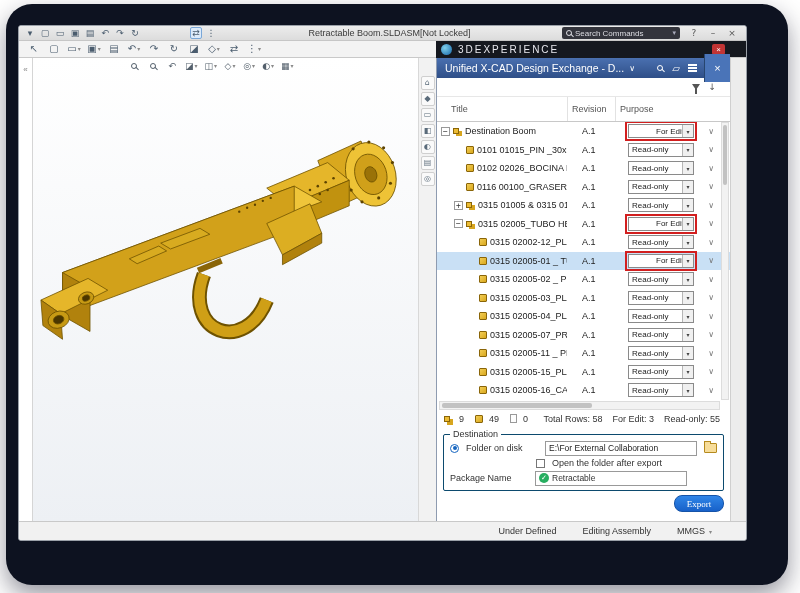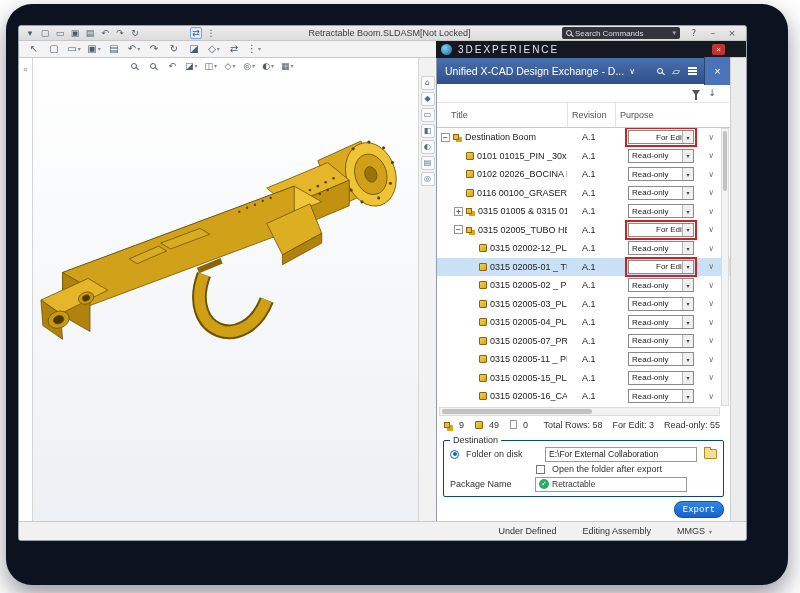--- a/index.html
+++ b/index.html
@@ -55,21 +55,21 @@
     border-radius:50%;position:relative;}
   .magnifier::after{content:"";position:absolute;width:4px;height:1.4px;background:currentColor;
     transform:rotate(45deg);right:-3.4px;bottom:-1px;}
   .tabstrip{width:18px;background:#f2f2f2;border-left:1px solid #d8d8d8;display:flex;
     flex-direction:column;align-items:center;padding-top:18px;gap:2px;}
   .tabstrip .gicon{width:14px;height:14px;border:1px solid #cfcfcf;background:#fafafa;
     border-radius:2px;font-size:8px;color:#5a6b7a;}
 
   
   .panel{width:294px;background:#fff;border-left:1px solid #8e9bb0;display:flex;flex-direction:column;}
-  .p-header{height:26px;background:linear-gradient(#4a70b0,#2f4f88);display:flex;align-items:center;
+  .p-header{height:20px;background:linear-gradient(#4a70b0,#2f4f88);display:flex;align-items:center;
     color:#fff;padding-left:8px;flex:none;}
   .p-title{font-size:10.5px;white-space:nowrap;overflow:hidden;max-width:185px;}
   .p-chev{font-size:8px;margin-left:5px;}
   .p-spacer{flex:1;}
   .p-ic{display:inline-flex;align-items:center;justify-content:center;width:16px;height:16px;
     color:#fff;font-size:10px;font-family:"DejaVu Sans",sans-serif;}
   .hamburger{display:inline-block;width:9px;height:1.5px;background:currentColor;
     box-shadow:0 3px 0 currentColor,0 6px 0 currentColor;margin-top:-6px;}
   .p-close{width:26px;height:28px;background:#4a74b8;border-left:1px solid #27456f;color:#fff;
     font-size:11px;display:flex;align-items:center;justify-content:center;margin-left:4px;}
@@ -138,21 +138,21 @@
     border-radius:1px;flex:none;}
   .folder-ico::before{content:"";position:absolute;top:-3px;left:-1px;width:5px;height:2px;
     background:#f7dd9a;border:1px solid #b58a1e;border-bottom:none;}
   .d-field{width:152px;height:15px;border:1px solid #999;background:#fff;display:flex;
     align-items:center;gap:3px;padding:0 3px;font-size:8.5px;}
   .gcheck{width:10px;height:10px;background:#27ae60;border-radius:50%;color:#fff;font-size:7px;
     line-height:10px;text-align:center;flex:none;font-family:"DejaVu Sans",sans-serif;}
   .p-export{display:flex;justify-content:flex-end;padding:4px 6px 0 0;}
   .export-btn{width:50px;height:17px;background:linear-gradient(#2f86e8,#1861c9);color:#fff;
     border:1px solid #1553a8;border-radius:8px;font-size:9px;line-height:14px;
-    font-family:Liberation Mono, monospace;}
+    font-family:Liberation Serif, serif;}
   .rightedge{width:18px;background:#ececec;border-left:1px solid #cfcfcf;}
 
   
   .statusbar{position:absolute;left:0;bottom:0;width:100%;height:19px;background:#f1f1f1;
     border-top:1px solid #c9c9c9;display:flex;justify-content:flex-end;align-items:center;
     gap:26px;padding-right:34px;font-size:9px;color:#333;}
   .units{display:inline-flex;align-items:center;gap:3px;}
 </style>
 </head>
 <body>

